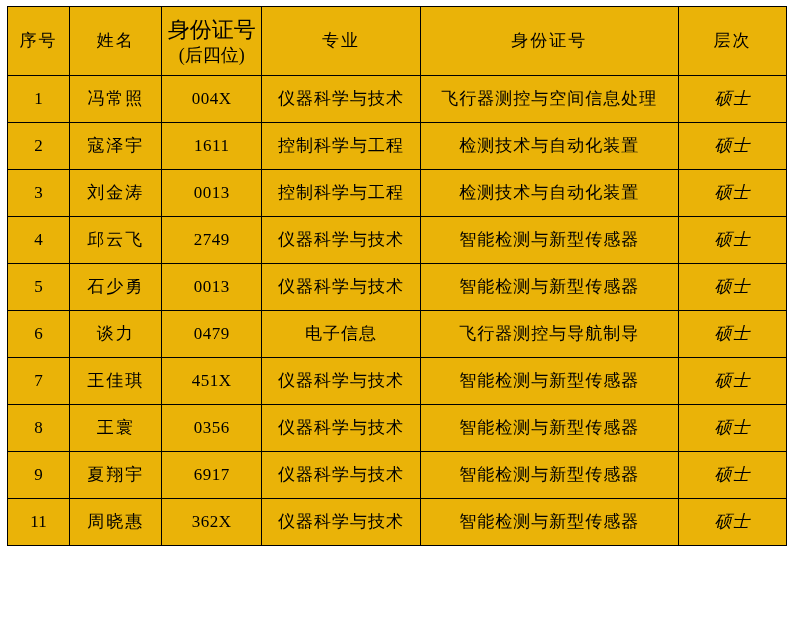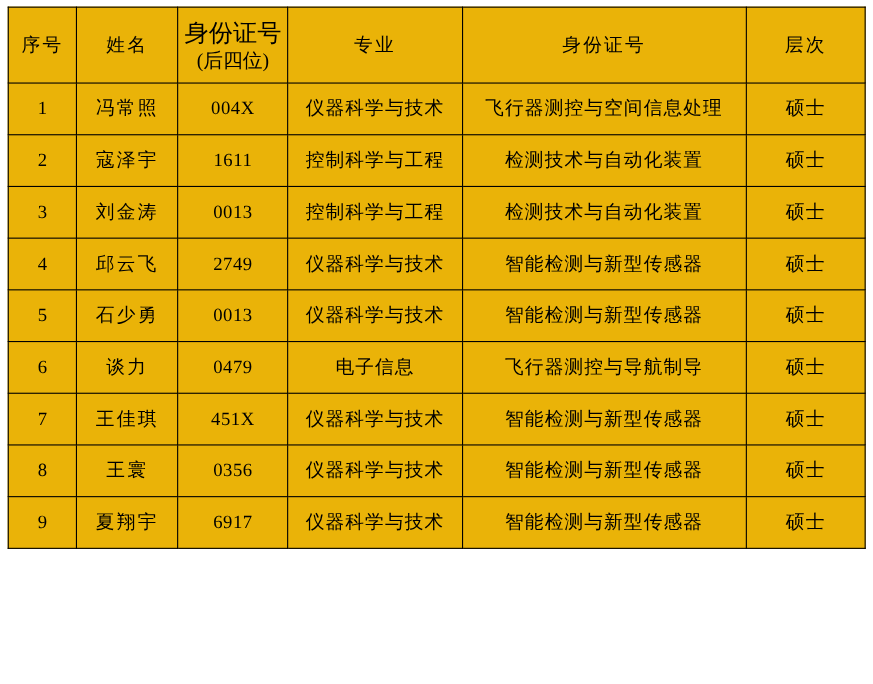--- a/index.html
+++ b/index.html
@@ -50,21 +50,21 @@
   .col-field { width: 258px; }
   .col-level { width: 108px; }
   .idhead-line1 { display: block; font-size: 22px; }
   .idhead-line2 { display: block; font-size: 18px; }
   td.num, td.idnum {
     font-family: "Liberation Serif", "DejaVu Serif", serif;
   }
   td.num { font-size: 17px; }
   td.idnum { font-size: 17px; letter-spacing: 0.5px; font-family: Liberation Serif, serif; }
   td.cn { font-size: 17px; letter-spacing: 1px; }
-  td.level { font-size: 17px; letter-spacing: 1px; }
+  td.level { font-size: 17px; letter-spacing: 1px; font-style: italic; }
   td.name { font-size: 17px; letter-spacing: 2px; }
   td.head-cn { letter-spacing: 2px; }
 </style>
 </head>
 <body>
 
 <div class="page">
   <table class="roster">
     <colgroup>
       <col class="col-no">
@@ -153,15 +153,23 @@
         <td class="level">硕士</td>
       </tr>
       <tr>
         <td class="num">9</td>
         <td class="name">夏翔宇</td>
         <td class="idnum">6917</td>
         <td class="cn">仪器科学与技术</td>
         <td class="cn">智能检测与新型传感器</td>
         <td class="level">硕士</td>
       </tr>
+      <tr>
+        <td class="num">11</td>
+        <td class="name">周晓惠</td>
+        <td class="idnum">362X</td>
+        <td class="cn">仪器科学与技术</td>
+        <td class="cn">智能检测与新型传感器</td>
+        <td class="level">硕士</td>
+      </tr>
     </tbody>
   </table>
 </div>
 
 </body></html>

